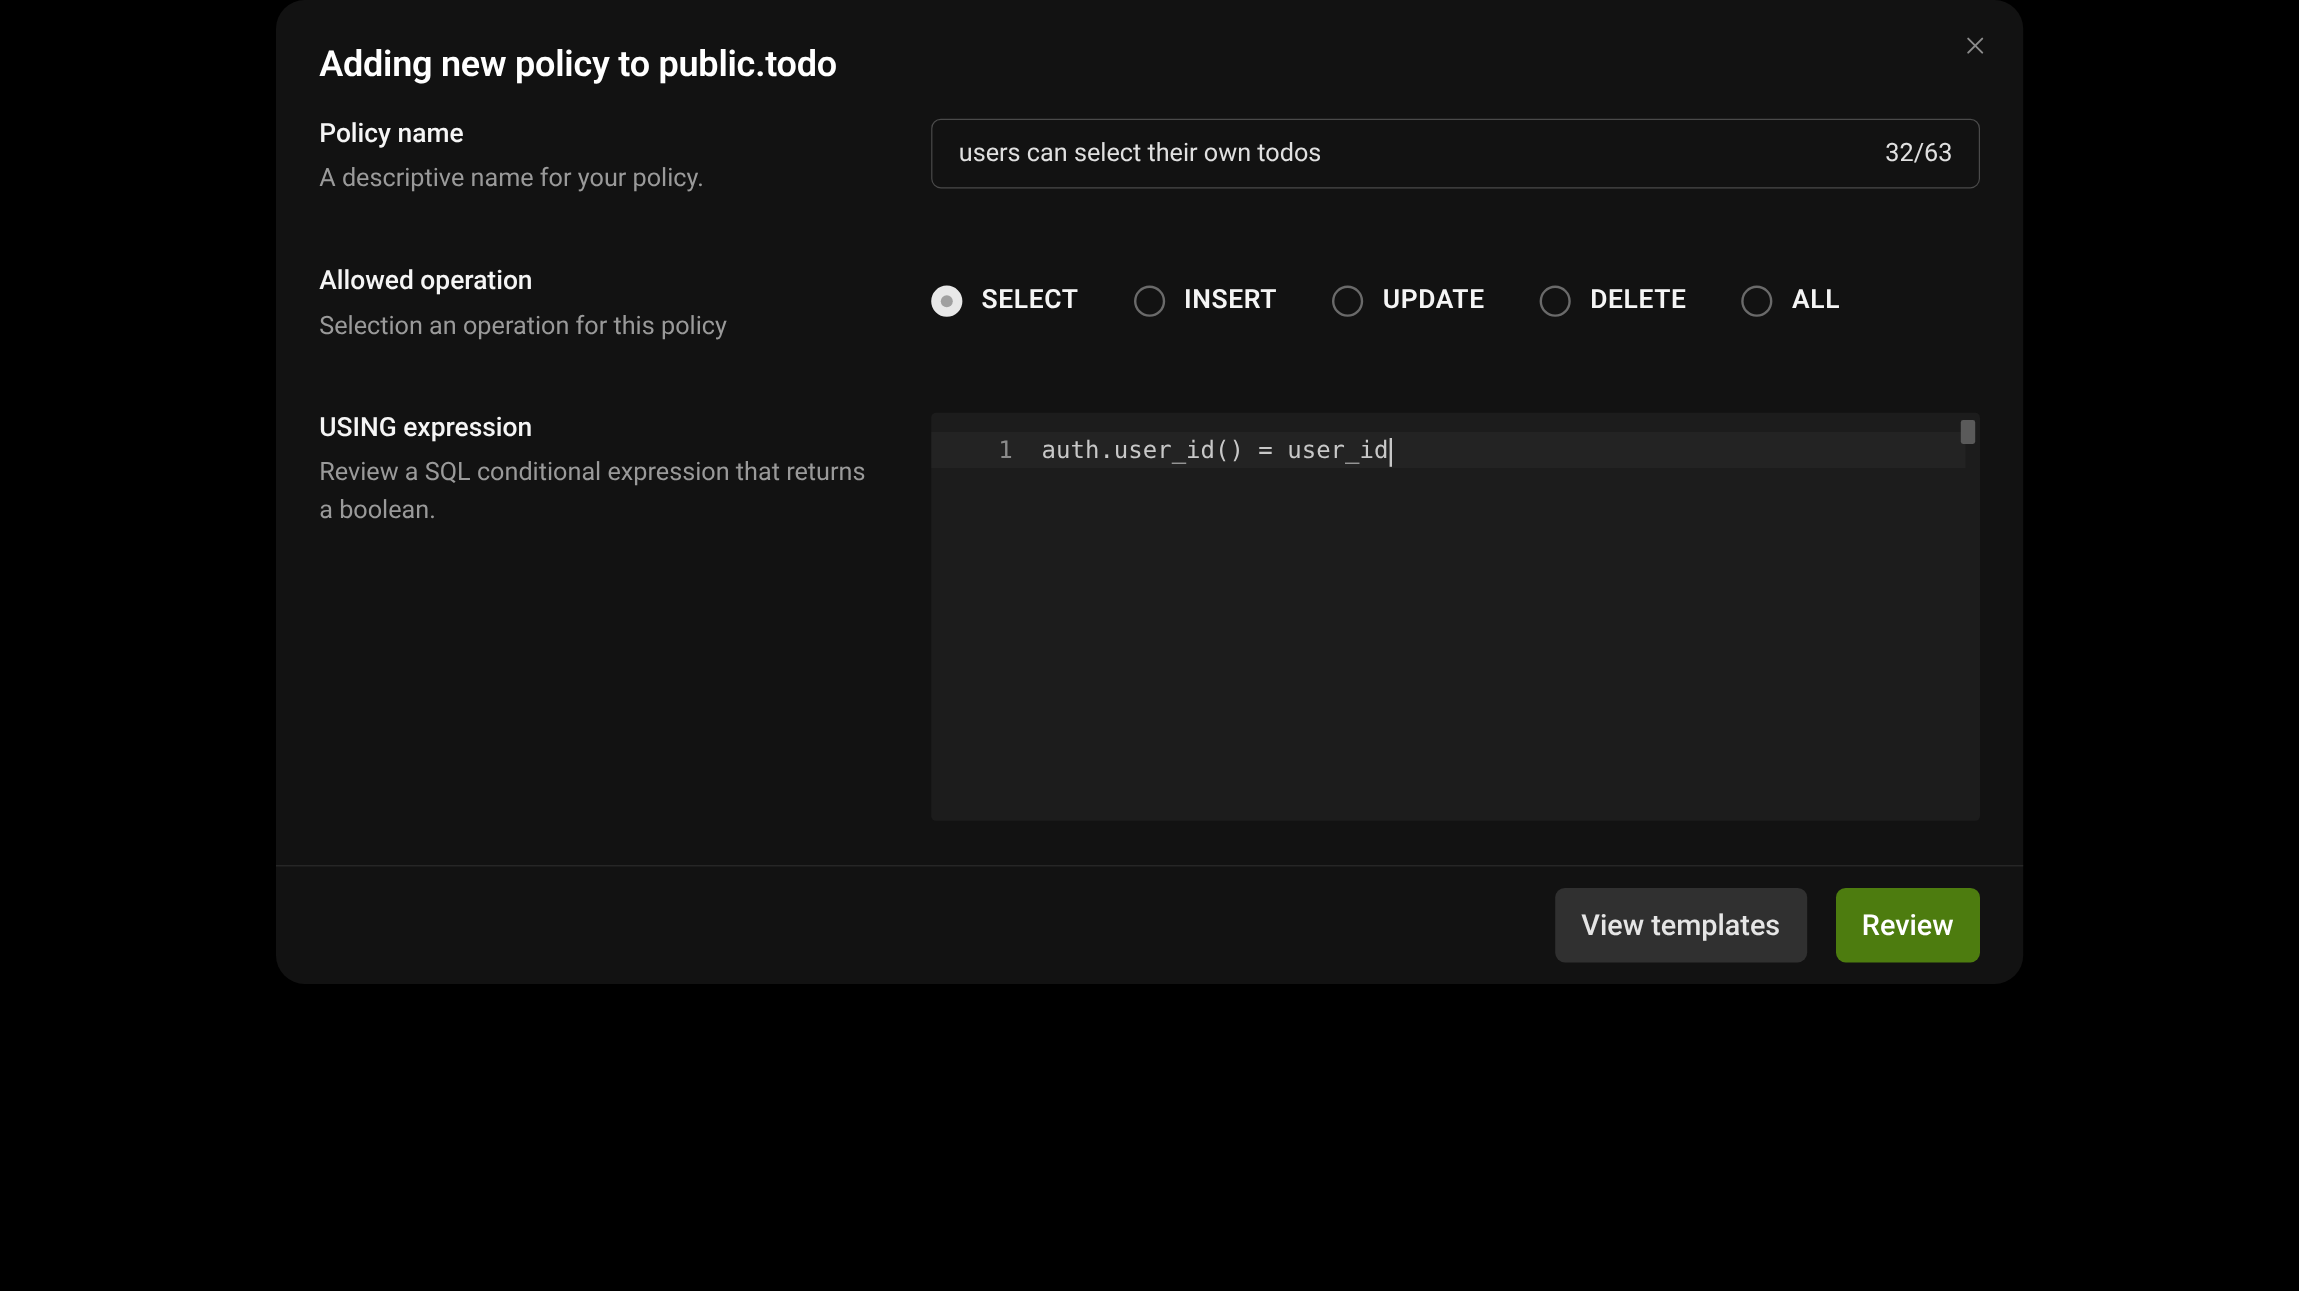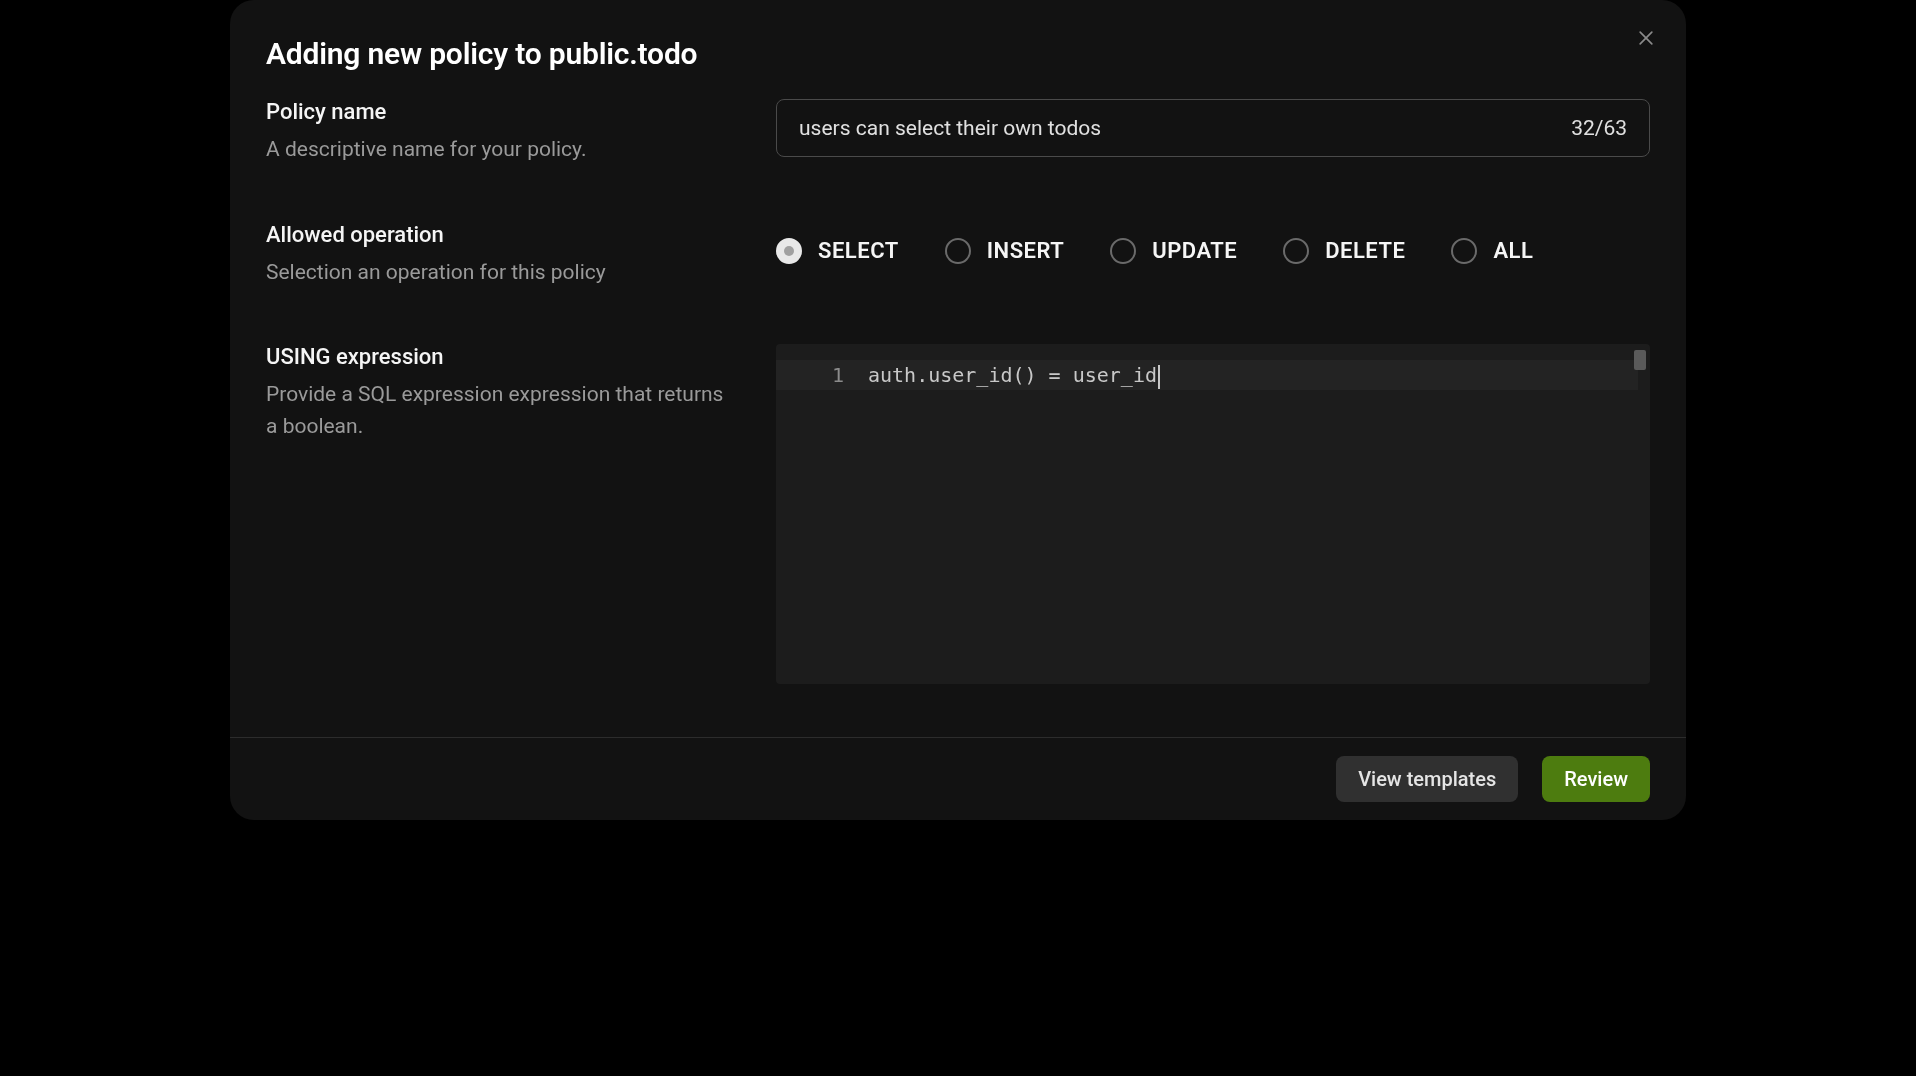--- a/index.html
+++ b/index.html
@@ -207,24 +207,24 @@
     border-top: 1px solid #2c2c2c;
     padding: 18px 36px;
     display: flex;
     justify-content: flex-end;
     gap: 24px;
   }
   .btn {
     display: inline-flex;
     align-items: center;
     justify-content: center;
-    height: 46px;
+    height: 62px;
     padding: 0 22px;
     border-radius: 8px;
-    font-size: 20px;
+    font-size: 24px;
     font-weight: 500;
     cursor: pointer;
     border: none;
     font-family: inherit;
     text-align: center;
   }
   .btn-secondary {
     background: #303030;
     color: #e5e5e5;
   }
@@ -298,21 +298,21 @@
             <span class="radio-label">ALL</span>
           </div>
 
         </div>
       </div>
     </div>
 
     <div class="form-row">
       <div class="form-label-col">
         <div class="field-label">USING expression</div>
-        <div class="field-desc">Provide a SQL expression expression that returns a boolean.</div>
+        <div class="field-desc">Review a SQL conditional expression that returns a boolean.</div>
       </div>
       <div class="form-control-col">
         <div class="code-editor">
           <div class="code-line-highlight"></div>
           <div class="code-gutter">
             <div class="code-line">1</div>
           </div>
           <div class="code-content">
             <div class="code-line"><span>auth.user_id() = user_id</span><span class="code-cursor"></span></div>
           </div>

